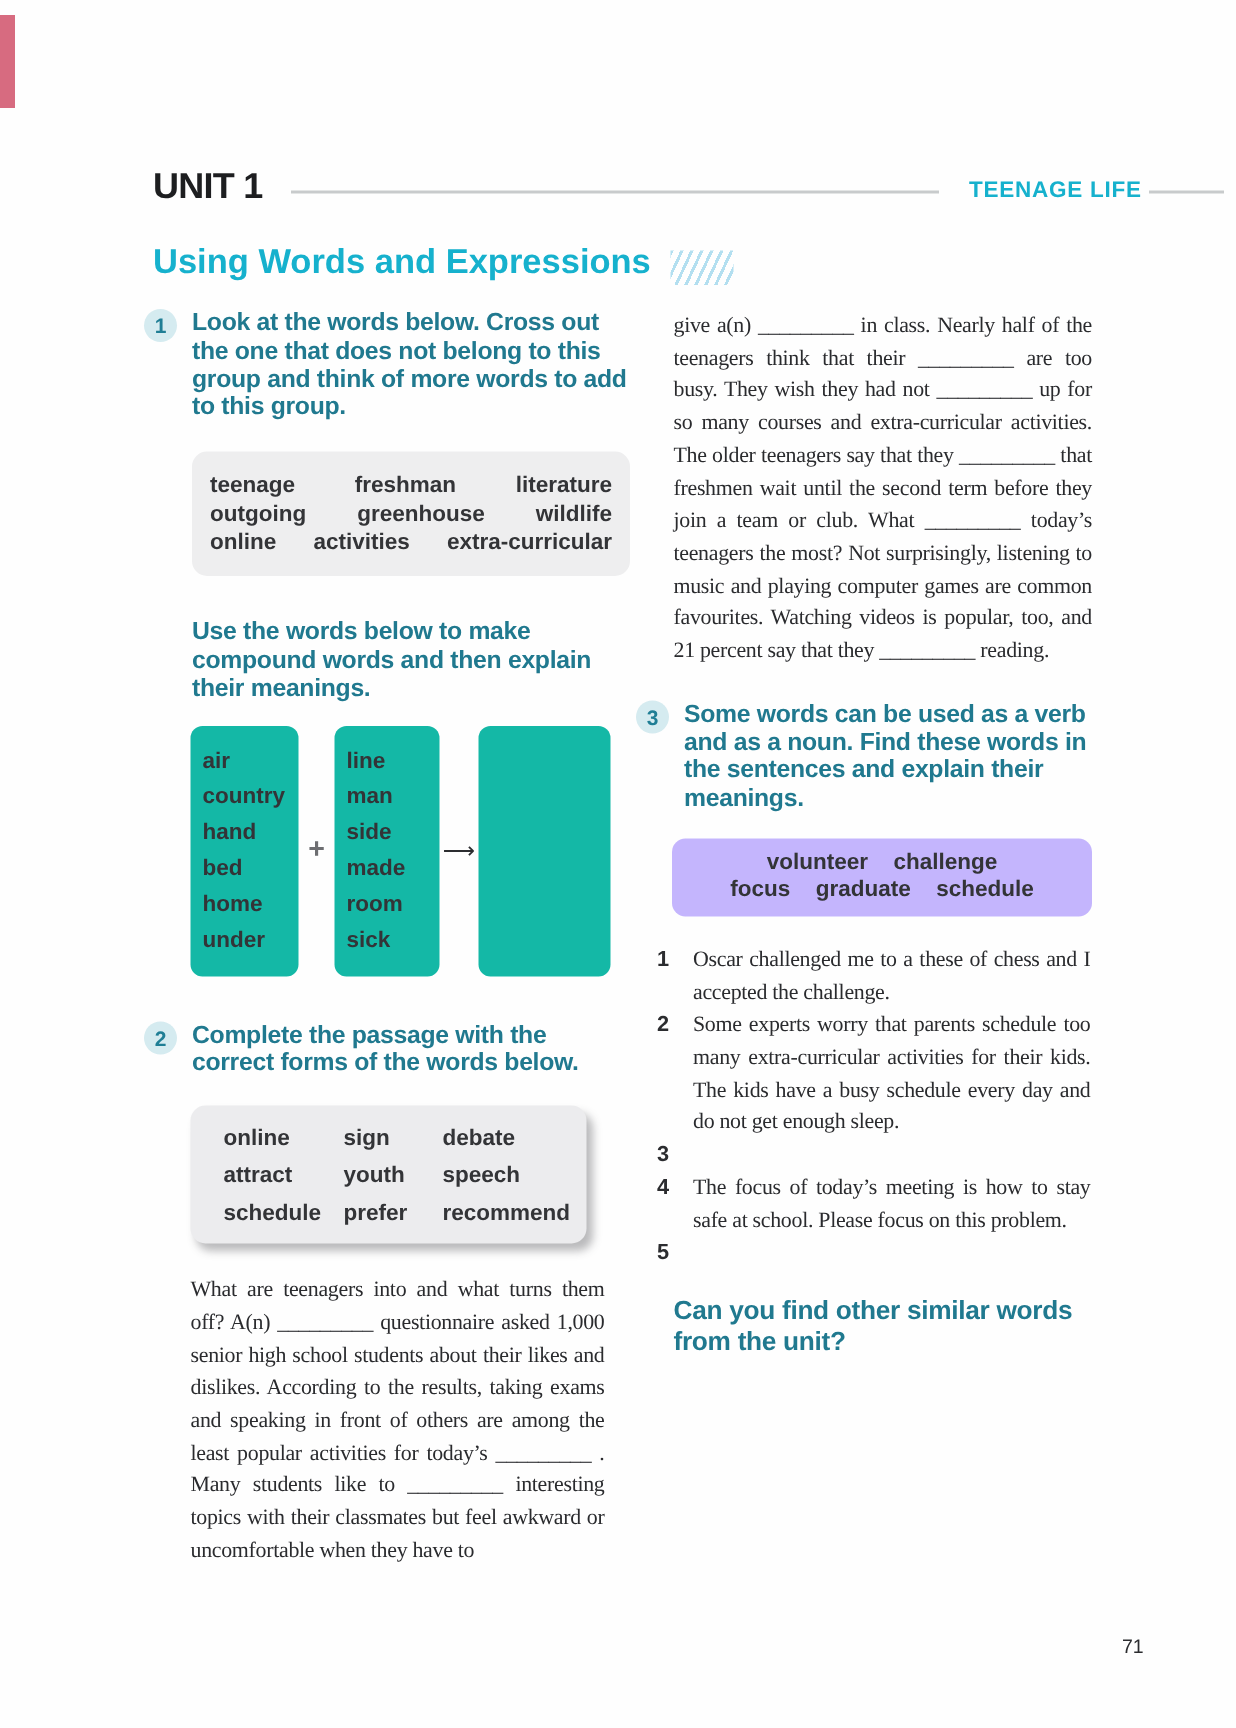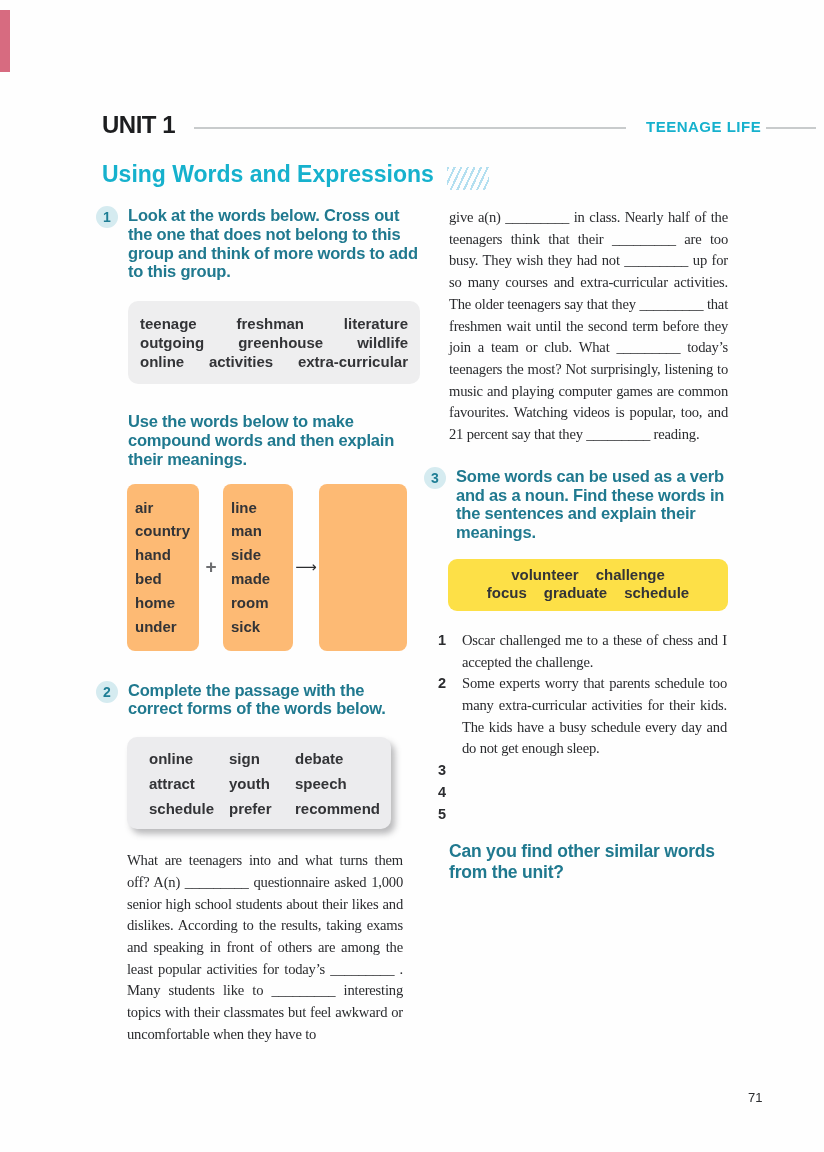--- a/index.html
+++ b/index.html
@@ -42,28 +42,28 @@
   }
   .wb-row { display:flex; justify-content:space-between; font-size:15px; font-weight:bold; color:#333437; line-height:19px; }
   .wordbox2 {
     margin:19px 0 0 31px; width:264px; box-sizing:border-box; background:#ececee;
     border-radius:10px; padding:12px 0 11px 22px;
     box-shadow:4px 5px 6px rgba(60,60,65,0.35);
     display:grid; grid-template-columns:80px 66px auto; row-gap:6px;
     font-size:15px; font-weight:bold; color:#333437; line-height:19px;
   }
   .wordbox3 {
-    margin:17px 0 0 24px; width:280px; box-sizing:border-box; background:#fde047;
+    margin:17px 0 0 24px; width:280px; box-sizing:border-box; background:#c4b5fd;
     border-radius:9px; padding:7px 0 8px 0; font-size:15px; font-weight:bold; color:#333437;
   }
   .wb3-row { display:flex; justify-content:center; gap:17px; line-height:18.5px; }
   
   .compound { display:flex; align-items:center; margin:15px 0 0 31px; }
   .cbox {
-    background:#fdba74; border-radius:8px; height:167px; box-sizing:border-box;
+    background:#14b8a6; border-radius:8px; height:167px; box-sizing:border-box;
     padding:12px 0 0 8px; font-size:15px; font-weight:bold; color:#333437;
   }
   .cbox div { line-height:23.8px; }
   .cbox-a { width:72px; } .cbox-b { width:70px; } .cbox-c { width:88px; }
   .csep   { width:24px; text-align:center; color:#6d6e71; font-size:19px; font-weight:bold; }
   .carrow { width:26px; text-align:center; color:#2c2d30; font-size:15px; font-family:"DejaVu Sans", sans-serif; }
   
   .serif {
     font-family:"Liberation Serif","DejaVu Serif",serif; font-size:14.6px; line-height:21.7px;
     color:#2a2b2e; text-align:justify; letter-spacing:-0.2px;
@@ -193,20 +193,21 @@
       </div>
       <div class="sentence">
         <div class="s-num">2</div>
         <div class="serif s-text">Some experts worry that parents schedule too many extra-curricular activities for their kids. The kids have a busy schedule every day and do not get enough sleep.</div>
       </div>
       <div class="sentence">
         <div class="s-num">3</div>
       </div>
       <div class="sentence">
         <div class="s-num">4</div>
+        <div class="serif s-text">The focus of today’s meeting is how to stay safe at school. Please focus on this problem.</div>
       </div>
       <div class="sentence">
         <div class="s-num">5</div>
       </div>
     </div>
 
     <div class="follow-up">Can you find other similar words from the unit?</div>
   </div>
 
   <div class="page-number">71</div>

